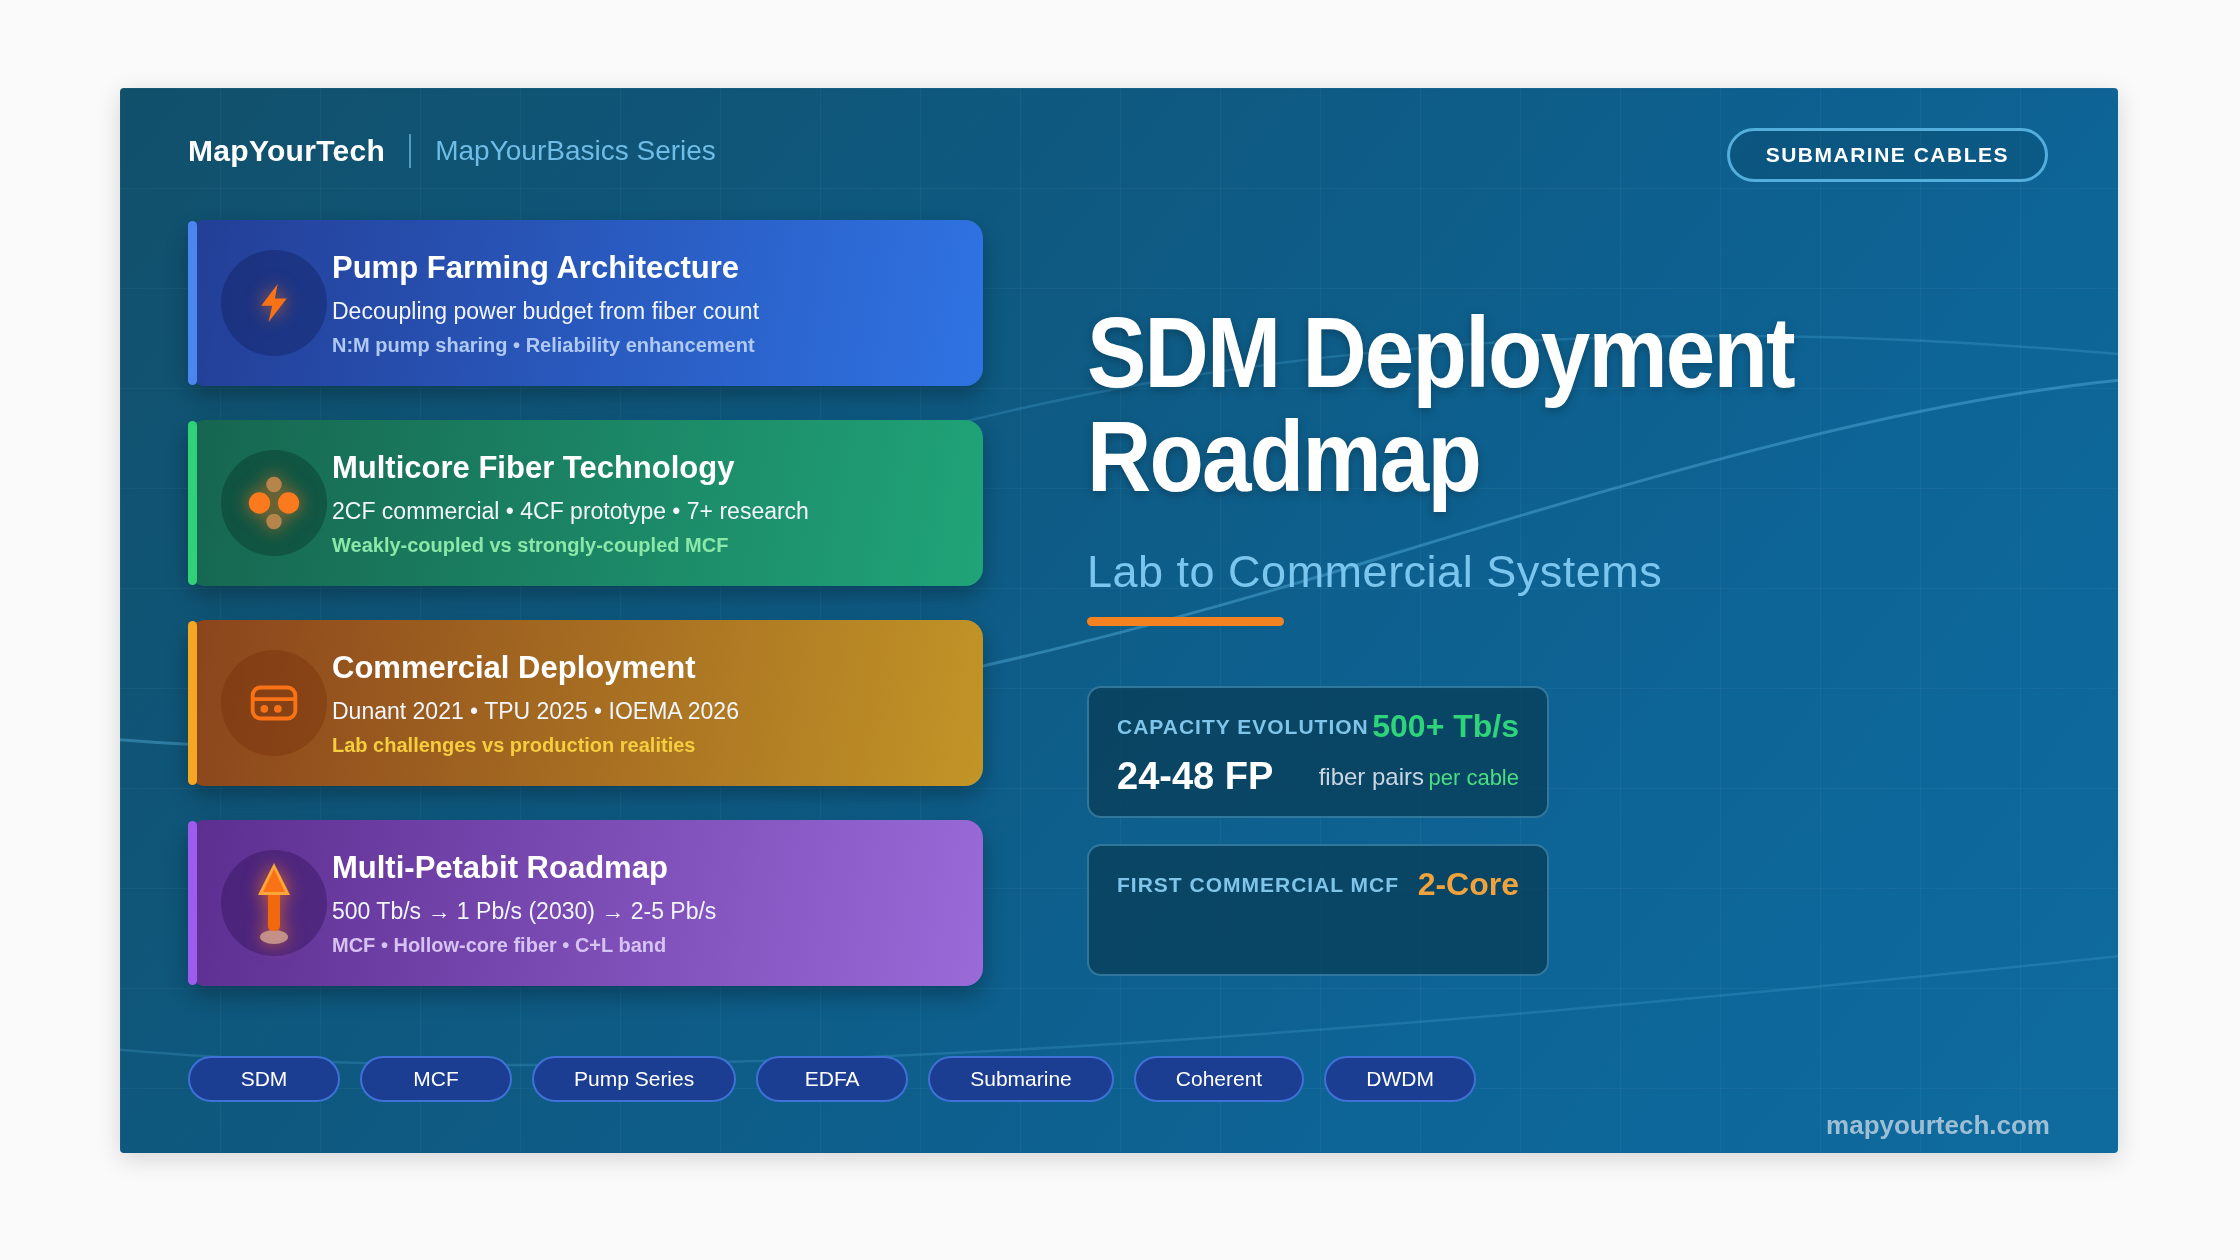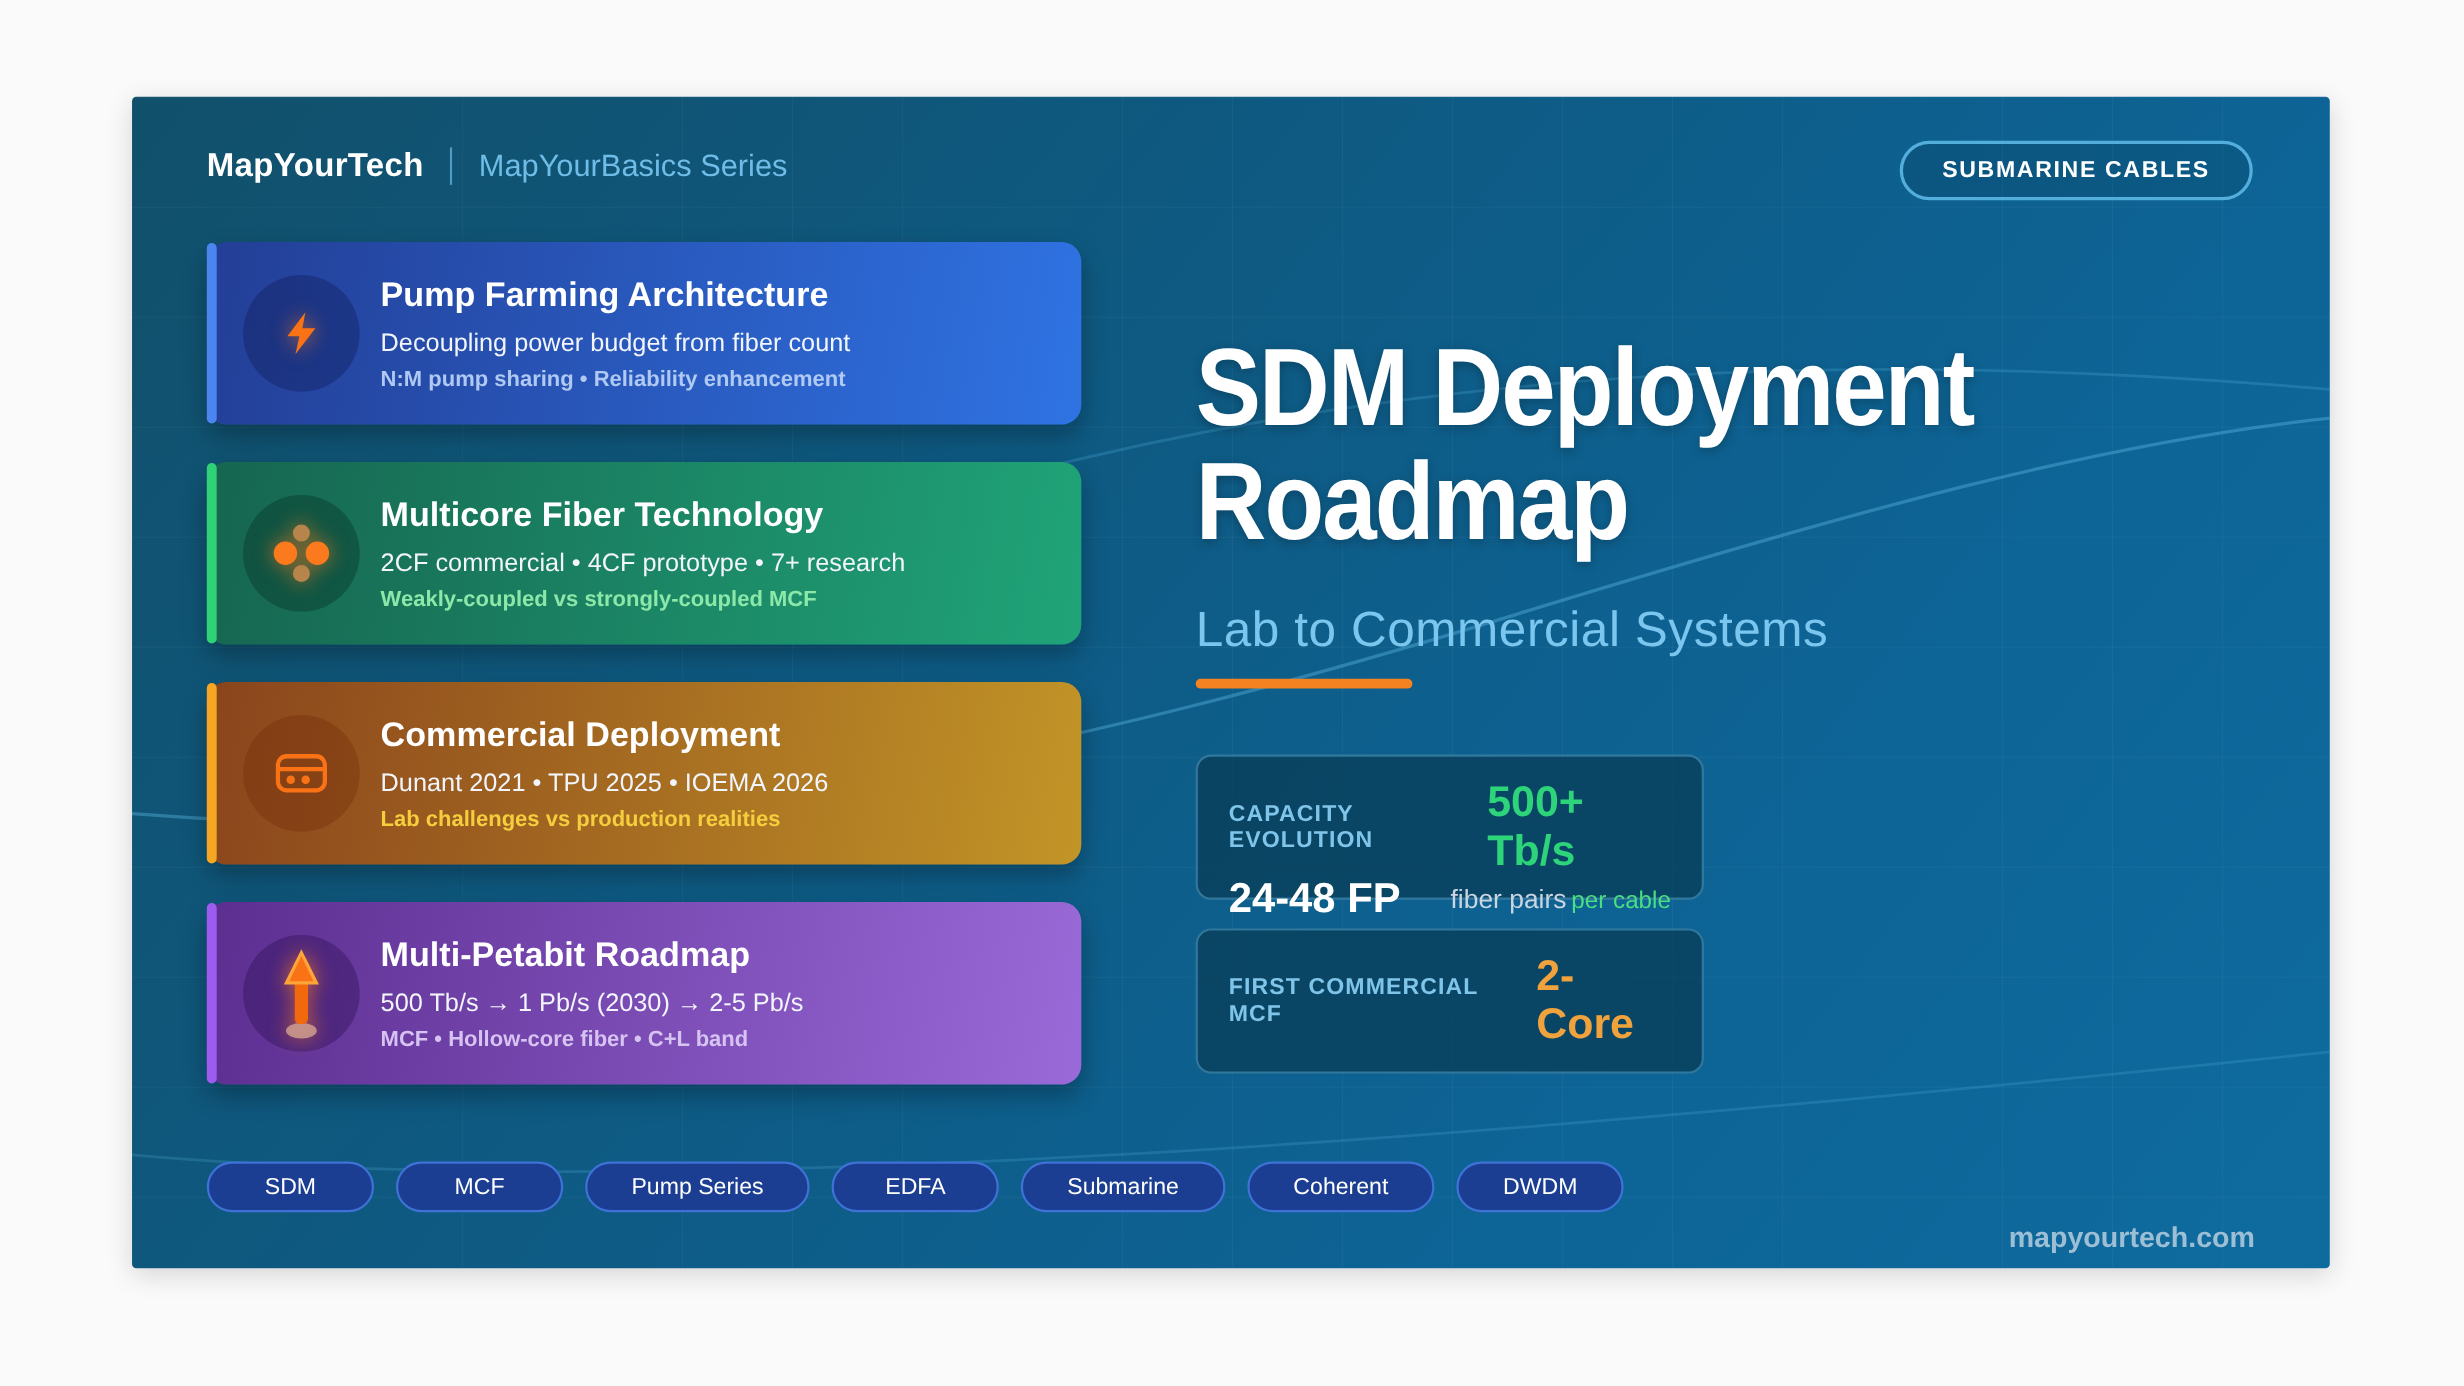--- a/index.html
+++ b/index.html
@@ -36,21 +36,21 @@
   .card-amber .accent{background:#f5a623;}
   .card-purple{background:linear-gradient(100deg,#5c2e90,#9a6ad8);}
   .card-purple .accent{background:#9d5cf0;}
   .icon-wrap{width:106px;height:106px;border-radius:50%;margin-left:33px;flex:0 0 auto;
              display:flex;align-items:center;justify-content:center;}
   .card-blue  .icon-wrap{background:rgba(10,18,70,.30);}
   .card-green .icon-wrap{background:rgba(4,48,36,.38);}
   .card-amber .icon-wrap{background:rgba(110,40,5,.34);}
   .card-purple .icon-wrap{background:rgba(42,12,82,.38);}
   .glow-orange{filter:drop-shadow(0 0 9px rgba(251,122,30,.75));}
-  .card-text{margin-left:19px;}
+  .card-text{margin-left:5px;}
   .card-text h3{margin:0 0 12px;font-size:31px;font-weight:bold;color:#fff;}
   .card-text .sub{margin:0 0 9px;font-size:23px;color:#f2f6fc;}
   .card-text .detail{margin:0;font-size:20px;font-weight:bold;}
   .card-blue  .detail{color:#afc9f2;}
   .card-green .detail{color:#8be8a8;}
   .card-amber .detail{color:#f5ce3e;}
   .card-purple .detail{color:#d6c3f2;}
 
   
   .hero-title{position:absolute;left:967px;top:212px;margin:0;font-size:100px;line-height:1.04;
@@ -59,21 +59,21 @@
   .hero-sub{position:absolute;left:967px;top:458px;margin:0;font-size:45px;font-weight:normal;color:#7ac6ee;letter-spacing:.5px;}
   .hero-rule{position:absolute;left:967px;top:529px;width:197px;height:9px;border-radius:5px;background:#f58220;}
 
   
   .stat-box{position:absolute;left:967px;width:462px;height:132px;box-sizing:border-box;border-radius:14px;
             background:rgba(9,62,89,.78);border:2px solid rgba(82,160,200,.55);
             padding:20px 28px 18px;display:flex;flex-direction:column;justify-content:space-between;}
   .stat-1{top:598px;} .stat-2{top:756px;}
   .stat-row{display:flex;justify-content:space-between;align-items:center;}
   .stat-label{font-size:21px;font-weight:bold;letter-spacing:1px;color:#7fc5ea;}
-  .stat-highlight{font-size:39px;font-weight:bold;}
+  .stat-highlight{font-size:32px;font-weight:bold;}
   .hl-green{color:#2ed47a;} .hl-orange{color:#f0a33c;}
   .stat-value{font-size:38px;font-weight:bold;color:#fff;}
   .note-plain{font-size:24px;color:#c9d6e2;}
   .note-green{font-size:22px;color:#4ade80;}
   .note-yellow{font-size:24px;color:#e6cd4f;}
 
   
   .tags{position:absolute;left:68px;top:968px;display:flex;gap:20px;}
   .tag{height:46px;min-width:152px;padding:0 40px;box-sizing:border-box;display:flex;align-items:center;justify-content:center;
        background:#1c3e92;border:2px solid #3e72d6;border-radius:23px;color:#fff;font-weight:normal;font-size:21px;cursor:pointer;}

